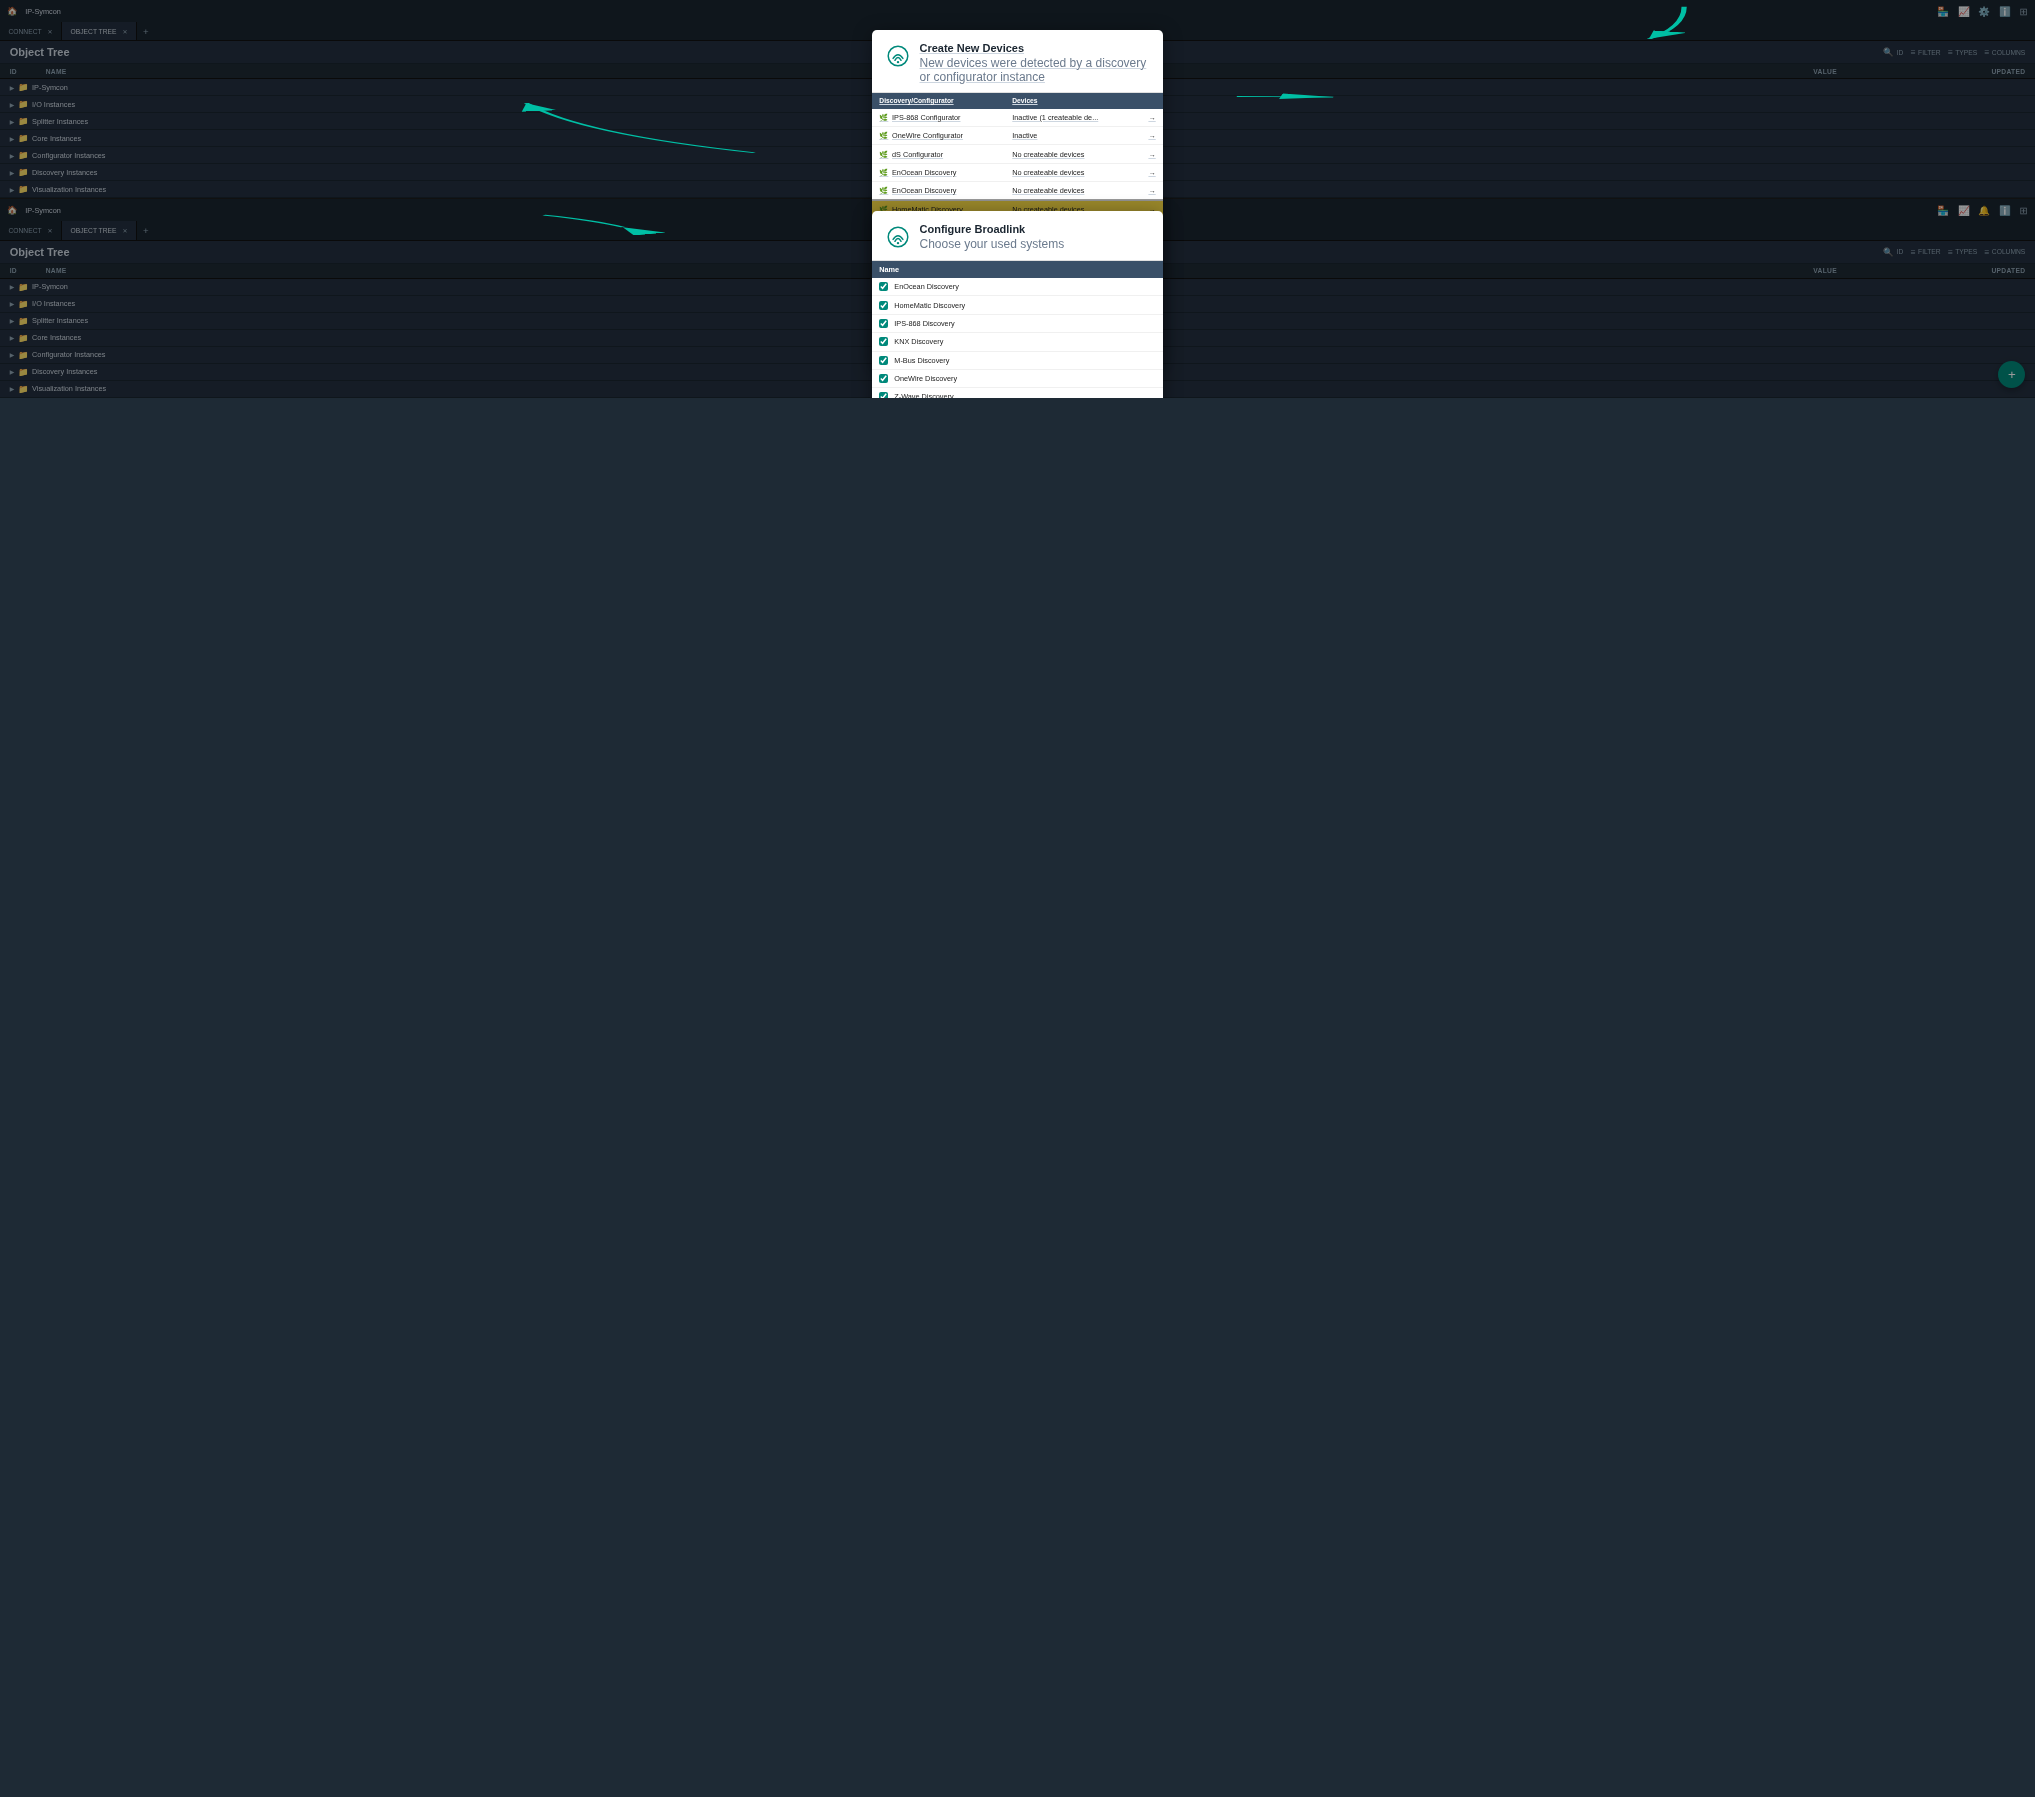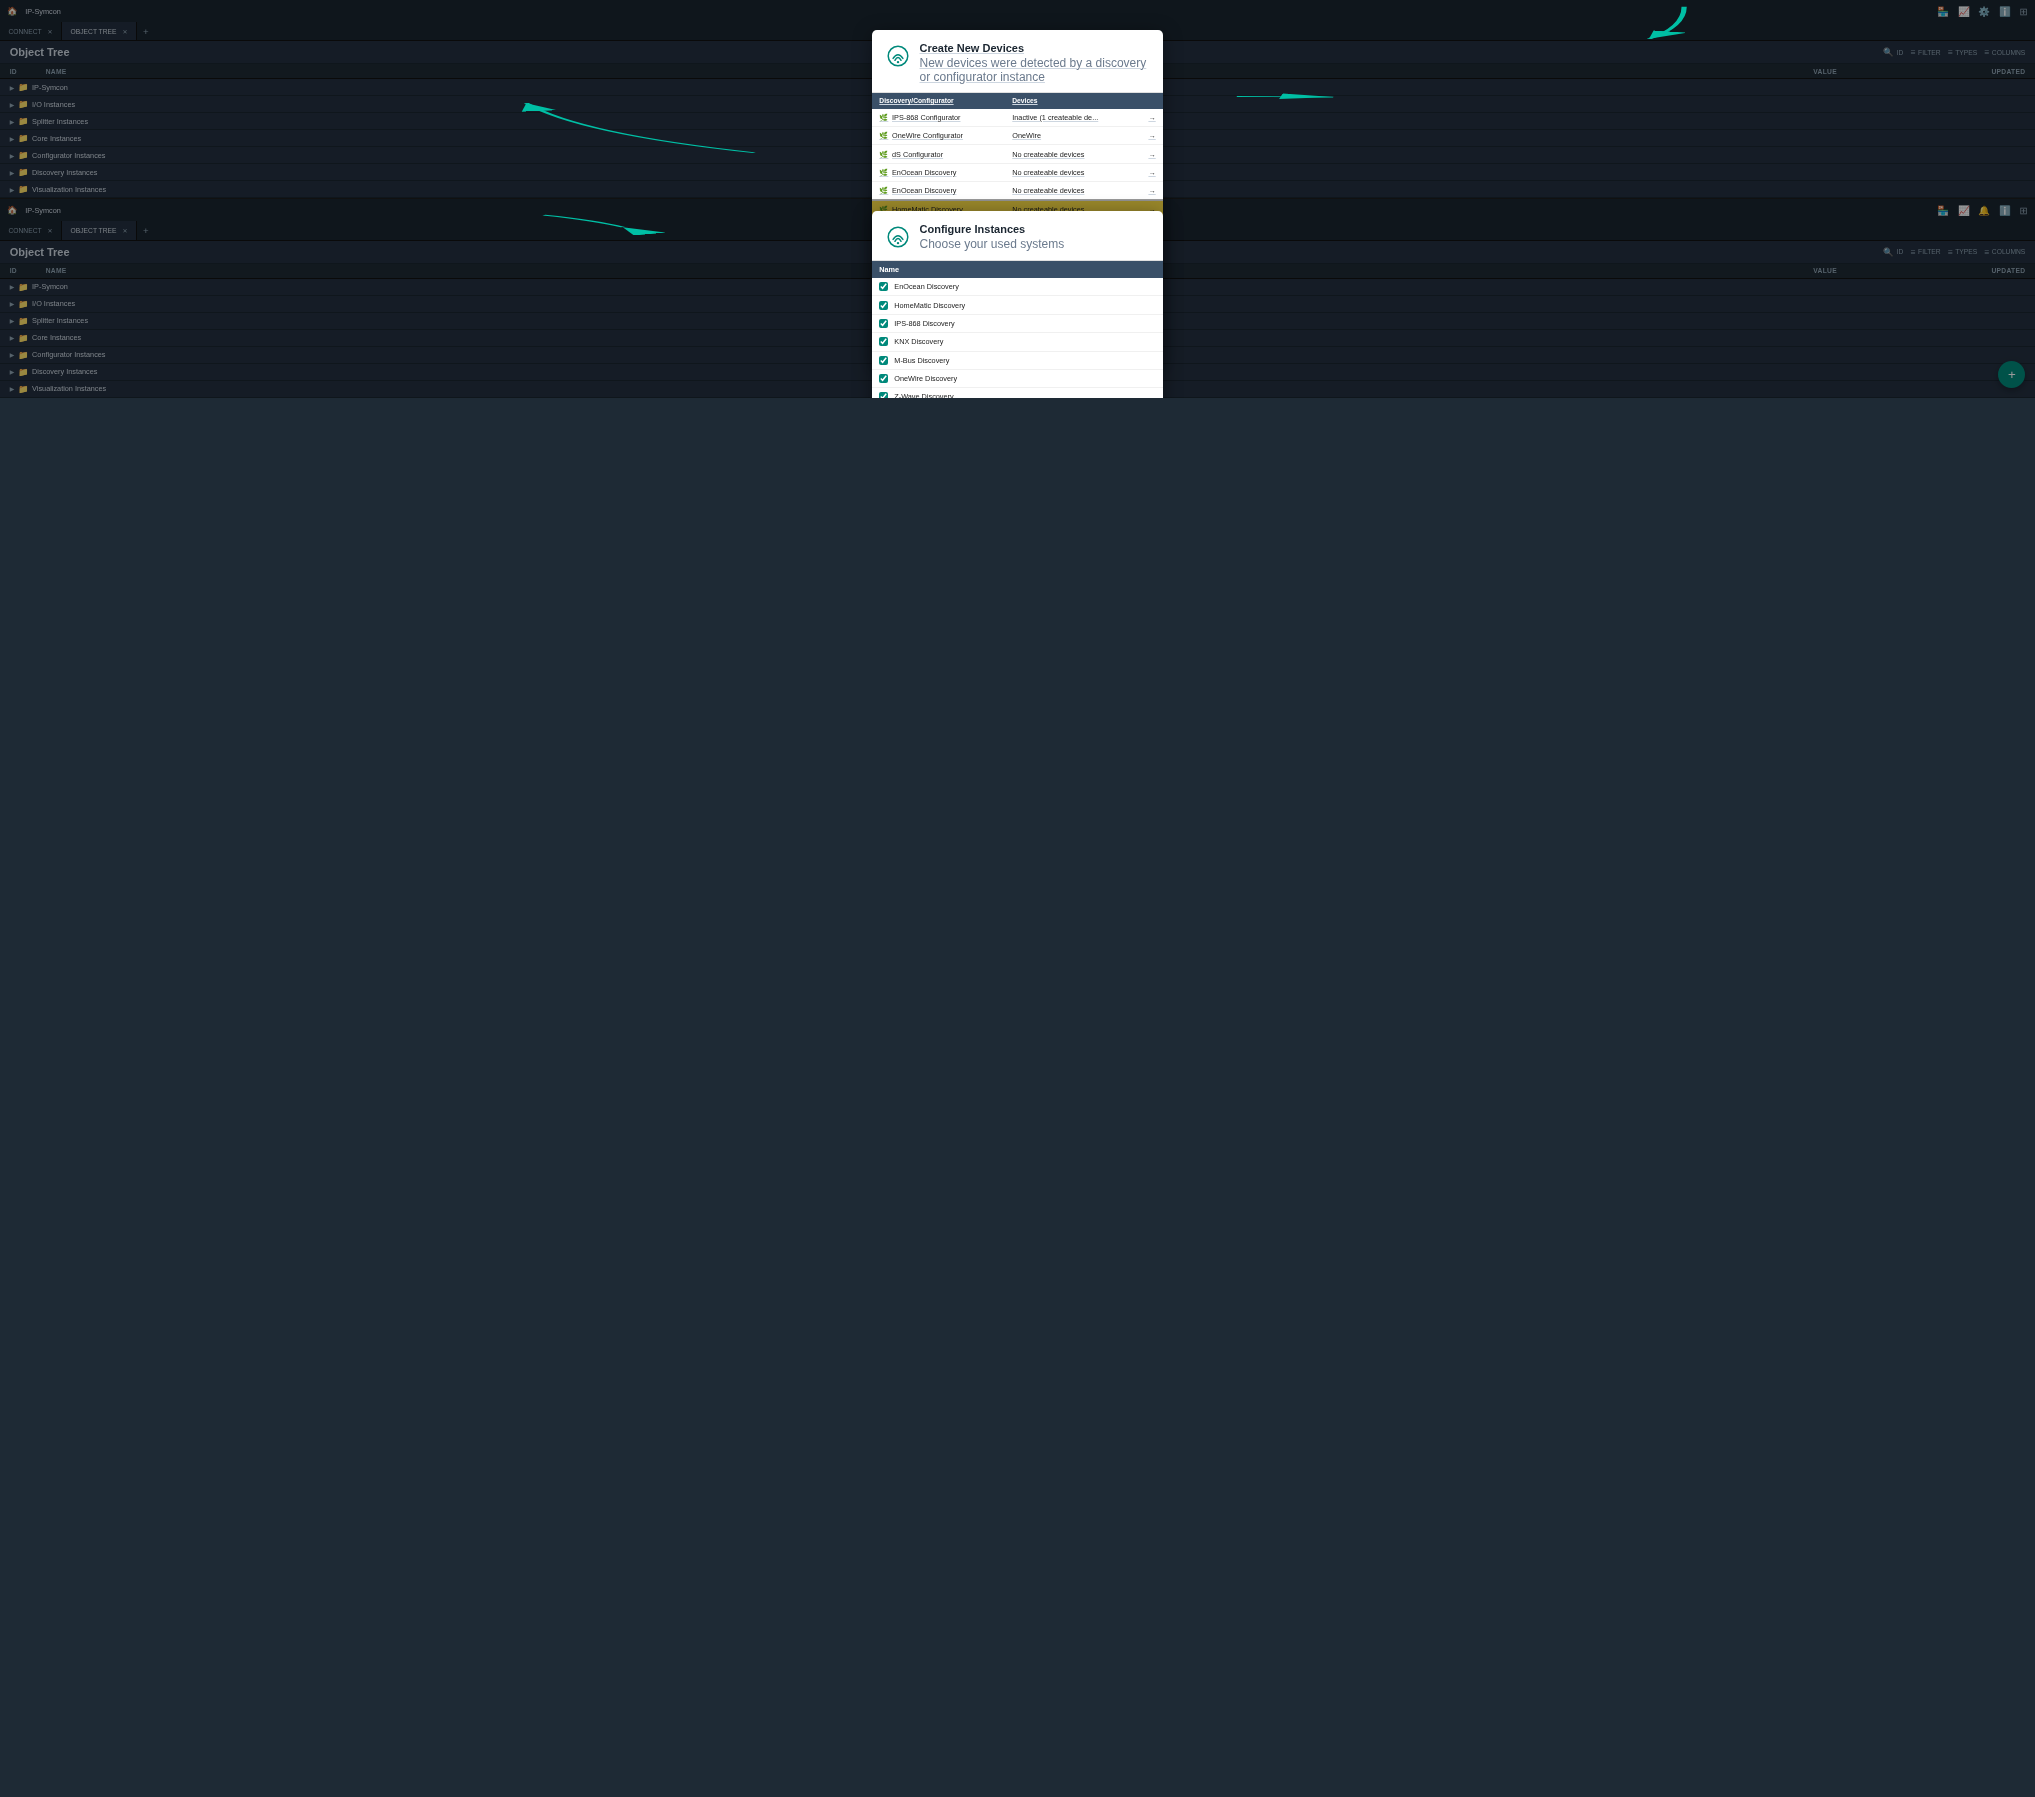--- a/index.html
+++ b/index.html
@@ -210,21 +210,21 @@
           </tr>
         </thead>
         <tbody id="device-table-body">
         <tr>
       <td><span class="device-icon">🌿</span>IPS-868 Configurator</td>
       <td class="device-status inactive">Inactive (1 createable de...</td>
       <td class="device-arrow">→</td>
     </tr>
             <tr>
       <td><span class="device-icon">🌿</span>OneWire Configurator</td>
-      <td class="device-status inactive">OneWire</td>
+      <td class="device-status inactive">Inactive</td>
       <td class="device-arrow">→</td>
     </tr>
             <tr>
       <td><span class="device-icon">🌿</span>dS Configurator</td>
       <td class="device-status normal">No createable devices</td>
       <td class="device-arrow">→</td>
     </tr>
             <tr>
       <td><span class="device-icon">🌿</span>EnOcean Discovery</td>
       <td class="device-status normal">No createable devices</td>
@@ -399,21 +399,21 @@
       <div class="modal-header">
         <div class="modal-icon">
           <svg viewBox="0 0 36 36" fill="none" xmlns="http://www.w3.org/2000/svg">
             <circle cx="18" cy="18" r="16" stroke="#00897b" stroke-width="2.5"></circle>
             <path d="M10 22 Q18 10 26 22" stroke="#00897b" stroke-width="2.5" fill="none" stroke-linecap="round"></path>
             <path d="M13 25 Q18 16 23 25" stroke="#00897b" stroke-width="2.5" fill="none" stroke-linecap="round"></path>
             <circle cx="18" cy="28" r="2" fill="#00897b"></circle>
           </svg>
         </div>
         <div class="modal-title-area">
-          <div class="modal-title">Configure Instances</div>
+          <div class="modal-title">Configure Broadlink</div>
           <div class="modal-subtitle">Choose your used systems</div>
         </div>
       </div>
       <div class="config-body">
         <div class="list-header">
           <span>Name</span>
         </div>
         <div id="configure-list">
         <div class="list-item">
       <input type="checkbox" checked="" style="">

